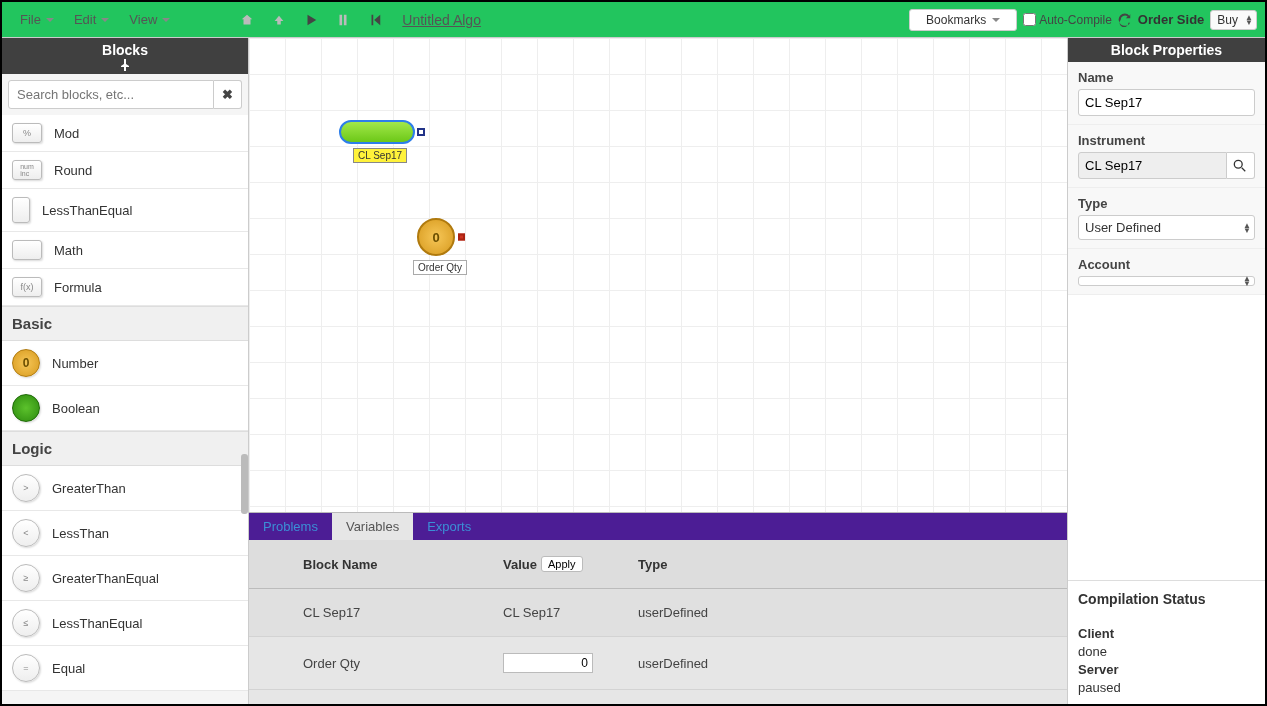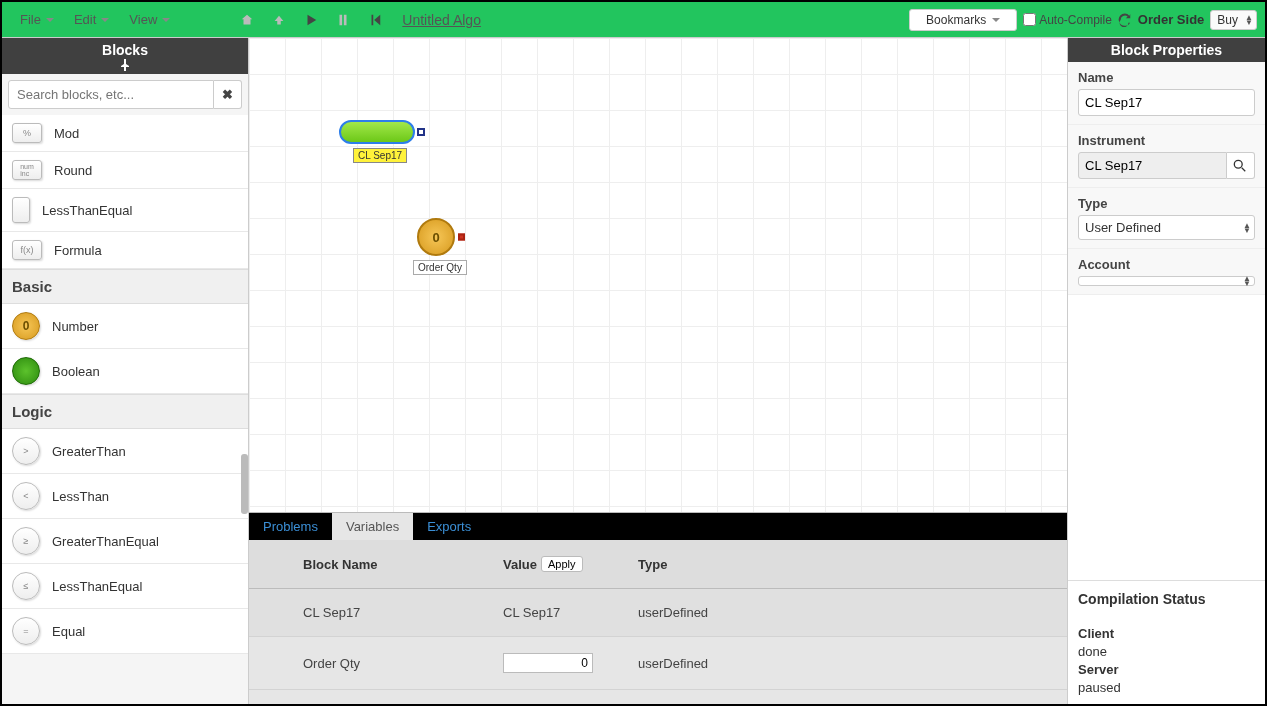--- a/index.html
+++ b/index.html
@@ -39,21 +39,21 @@
 .node-instr { left: 90px; top: 82px; }
 .pill { width: 76px; height: 24px; background: linear-gradient(#a2e84a, #6cc818); border: 2px solid #2d7eea; border-radius: 12px; position: relative; }
 .port-r { position: absolute; right: -12px; top: 50%; transform: translateY(-50%); width: 8px; height: 8px; background: #fff; border: 2px solid #223388; }
 .node-label { background: #fff23a; border: 1px solid #888; font-size: 10px; padding: 1px 4px; margin-top: 4px; display: inline-block; }
 .node-qty { left: 168px; top: 180px; }
 .circle0 { width: 38px; height: 38px; border-radius: 50%; background: radial-gradient(#f6c657, #d79a1e); border: 2px solid #b07a0e; display: flex; align-items: center; justify-content: center; font-weight: bold; color: #6b4e00; position: relative; }
 .circle0 .port-r { border-color: #aa2211; background:#cc3322; right: -12px; width:7px; height:7px;}
 .node-sublabel { background: #fff; border: 1px solid #aaa; font-size: 10px; padding: 1px 4px; margin-top: 4px; display: inline-block; }
 
 .bottom-panel { height: 196px; border-top: 1px solid #bbb; background: #e6e6e6; display: flex; flex-direction: column; }
-.tabs { display: flex; background: #000000; }
+.tabs { display: flex; background: #4c1d95; }
 .tab { padding: 6px 14px; cursor: pointer; font-size: 13px; color: #3b8fd6; }
 .tab.active { background: #e6e6e6; color: #555; }
 .var-table { flex: 1; overflow: auto; }
 .var-header, .var-row { display: flex; align-items: center; padding: 16px 14px; }
 .var-header { background: #ddd; font-weight: bold; border-bottom: 1px solid #bbb; padding-left:54px; }
 .col-name { width: 200px; }
 .col-value { width: 135px; display:flex; align-items:center; gap:4px; }
 .col-type { flex: 1; }
 .var-row { background: #e6e6e6; border-bottom: 1px solid #d3d3d3; padding-left:54px; font-size:13px; color:#444;}
 .var-row:nth-child(even){ background:#e0e0e0; }
@@ -156,20 +156,24 @@
         </div>
       <div class="block-item">
           <div class="block-icon" style="font-size:7px;">num<br>inc</div>
           <span>Round</span>
         </div>
       <div class="block-item">
           <div class="block-icon" style="width:18px;height:26px;"></div>
           <span>LessThanEqual</span>
         </div>
       <div class="block-item">
+          <div class="block-icon"></div>
+          <span>Math</span>
+        </div>
+      <div class="block-item">
           <div class="block-icon">f(x)</div>
           <span>Formula</span>
         </div>
 
       <div class="section-title">Basic</div>
       <div class="block-item">
           <div class="block-icon round number">0</div>
           <span>Number</span>
         </div>
       <div class="block-item">

